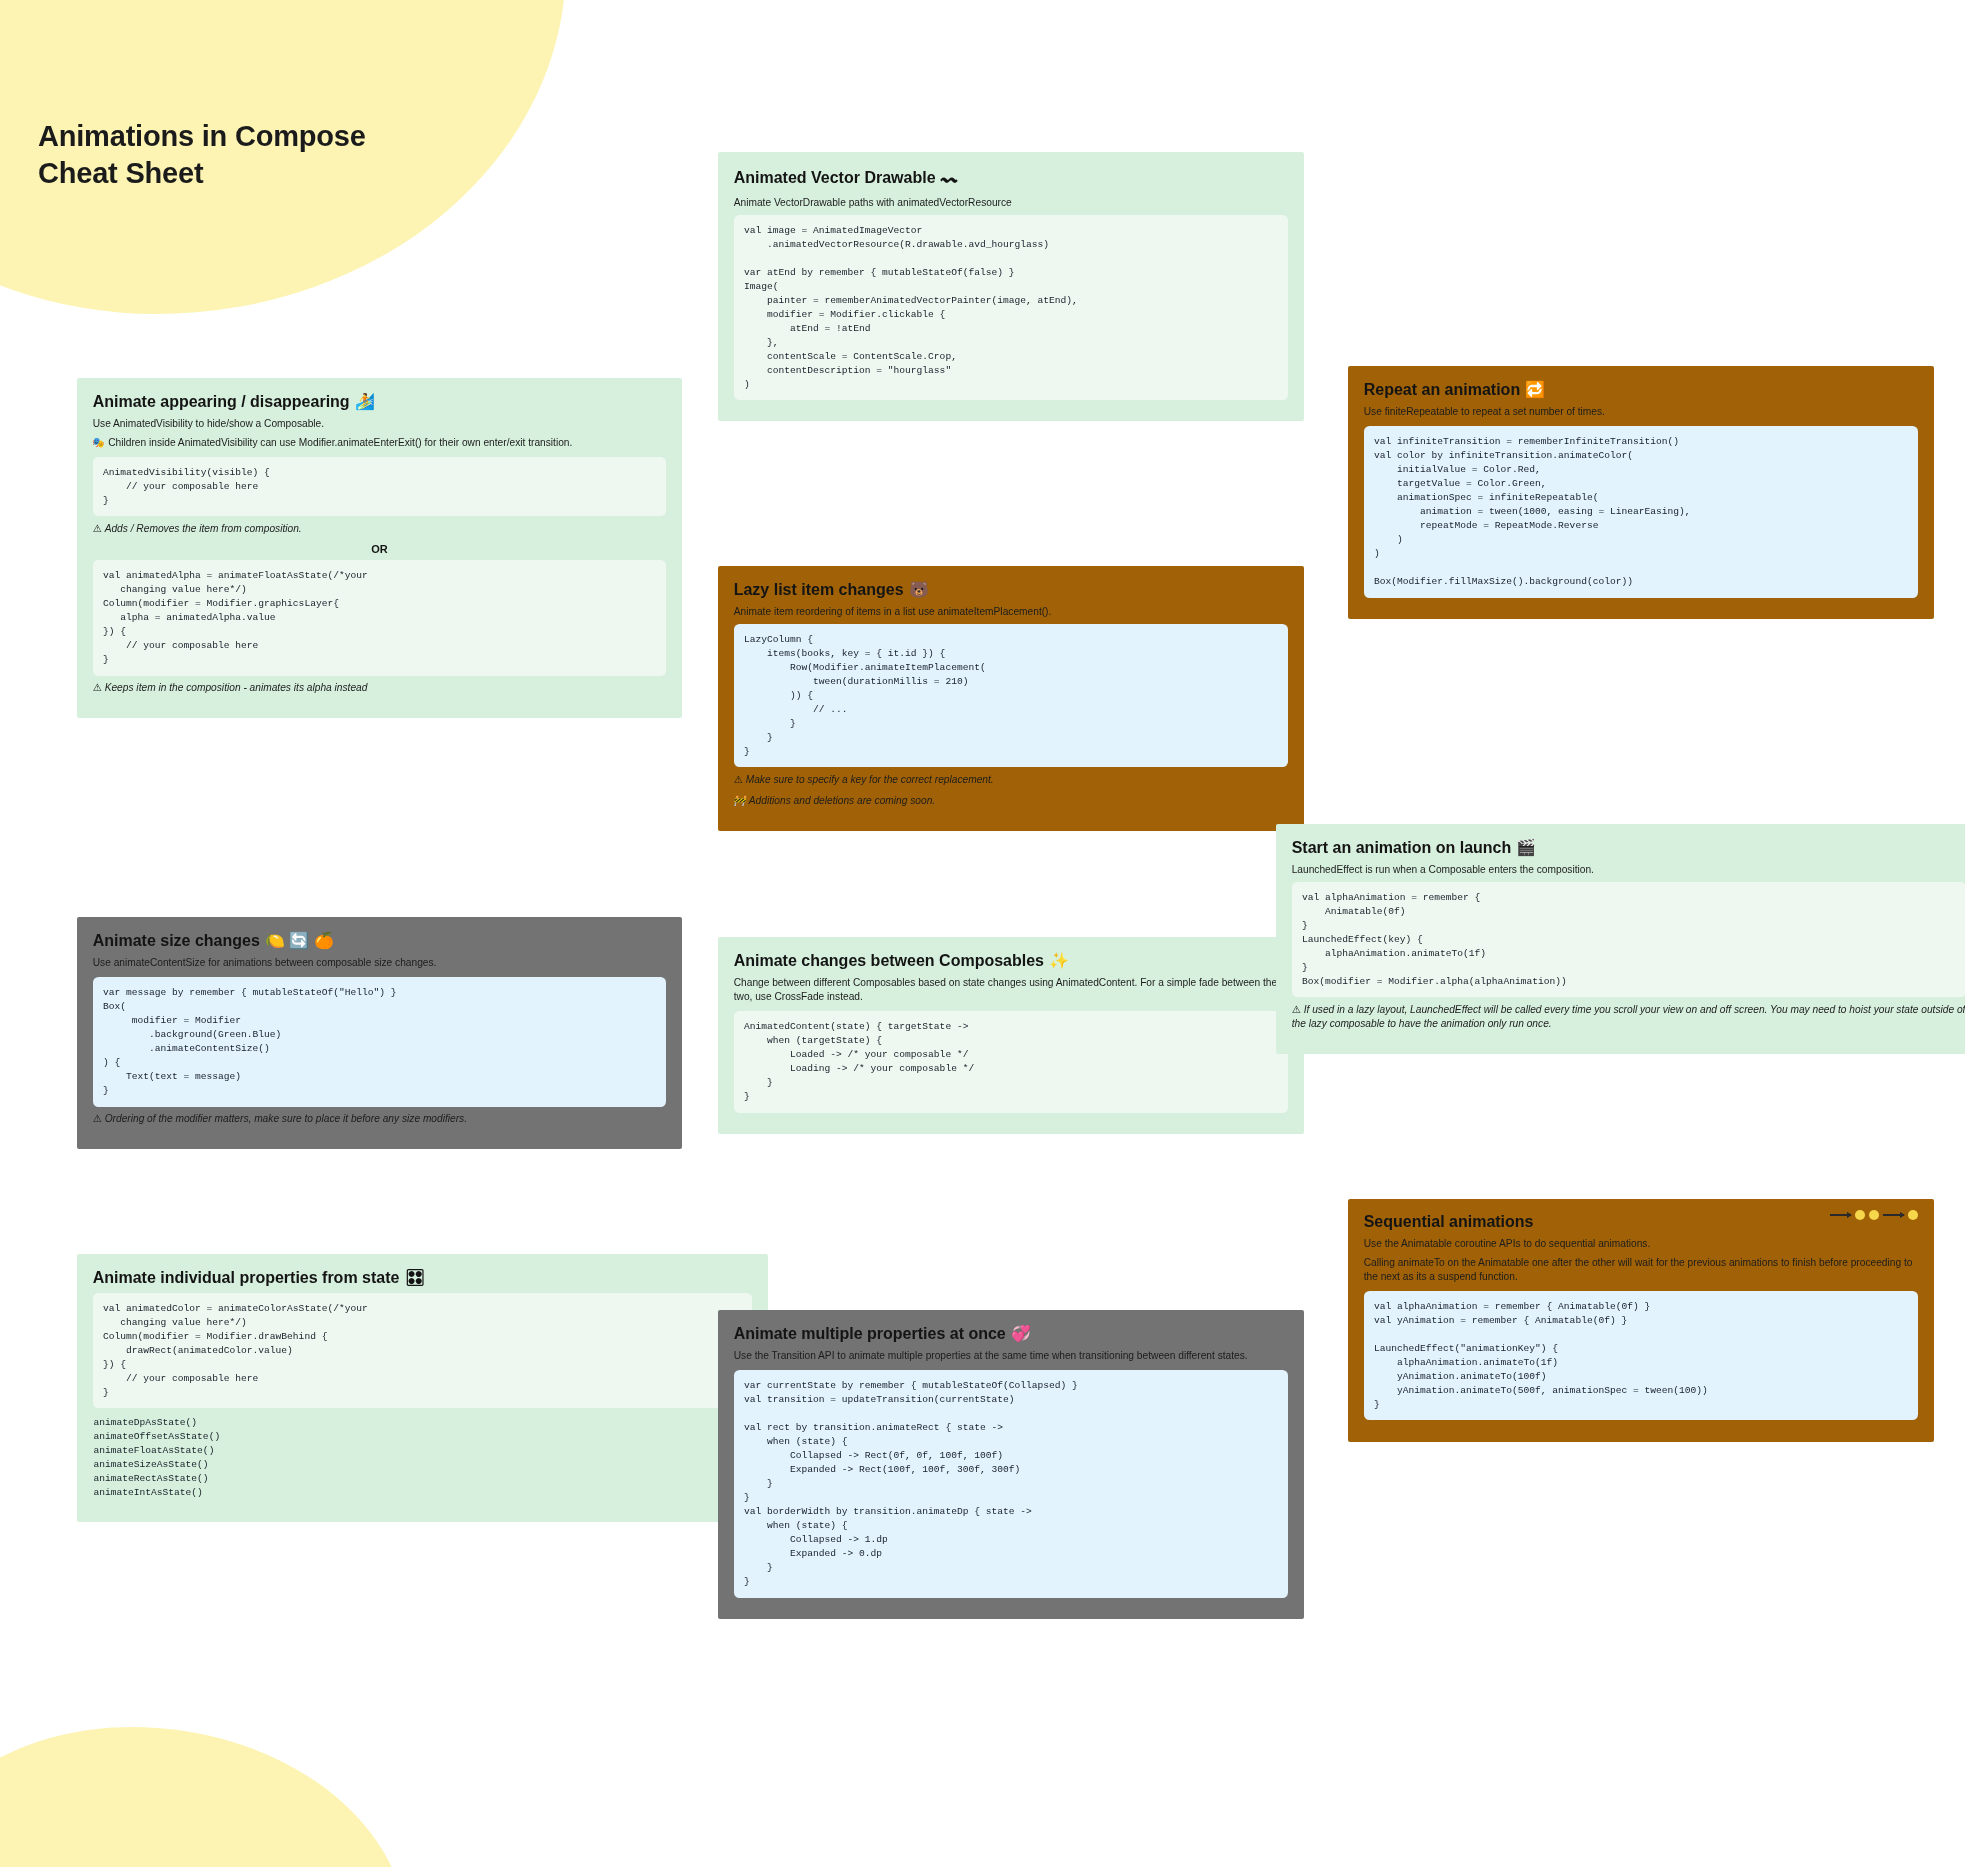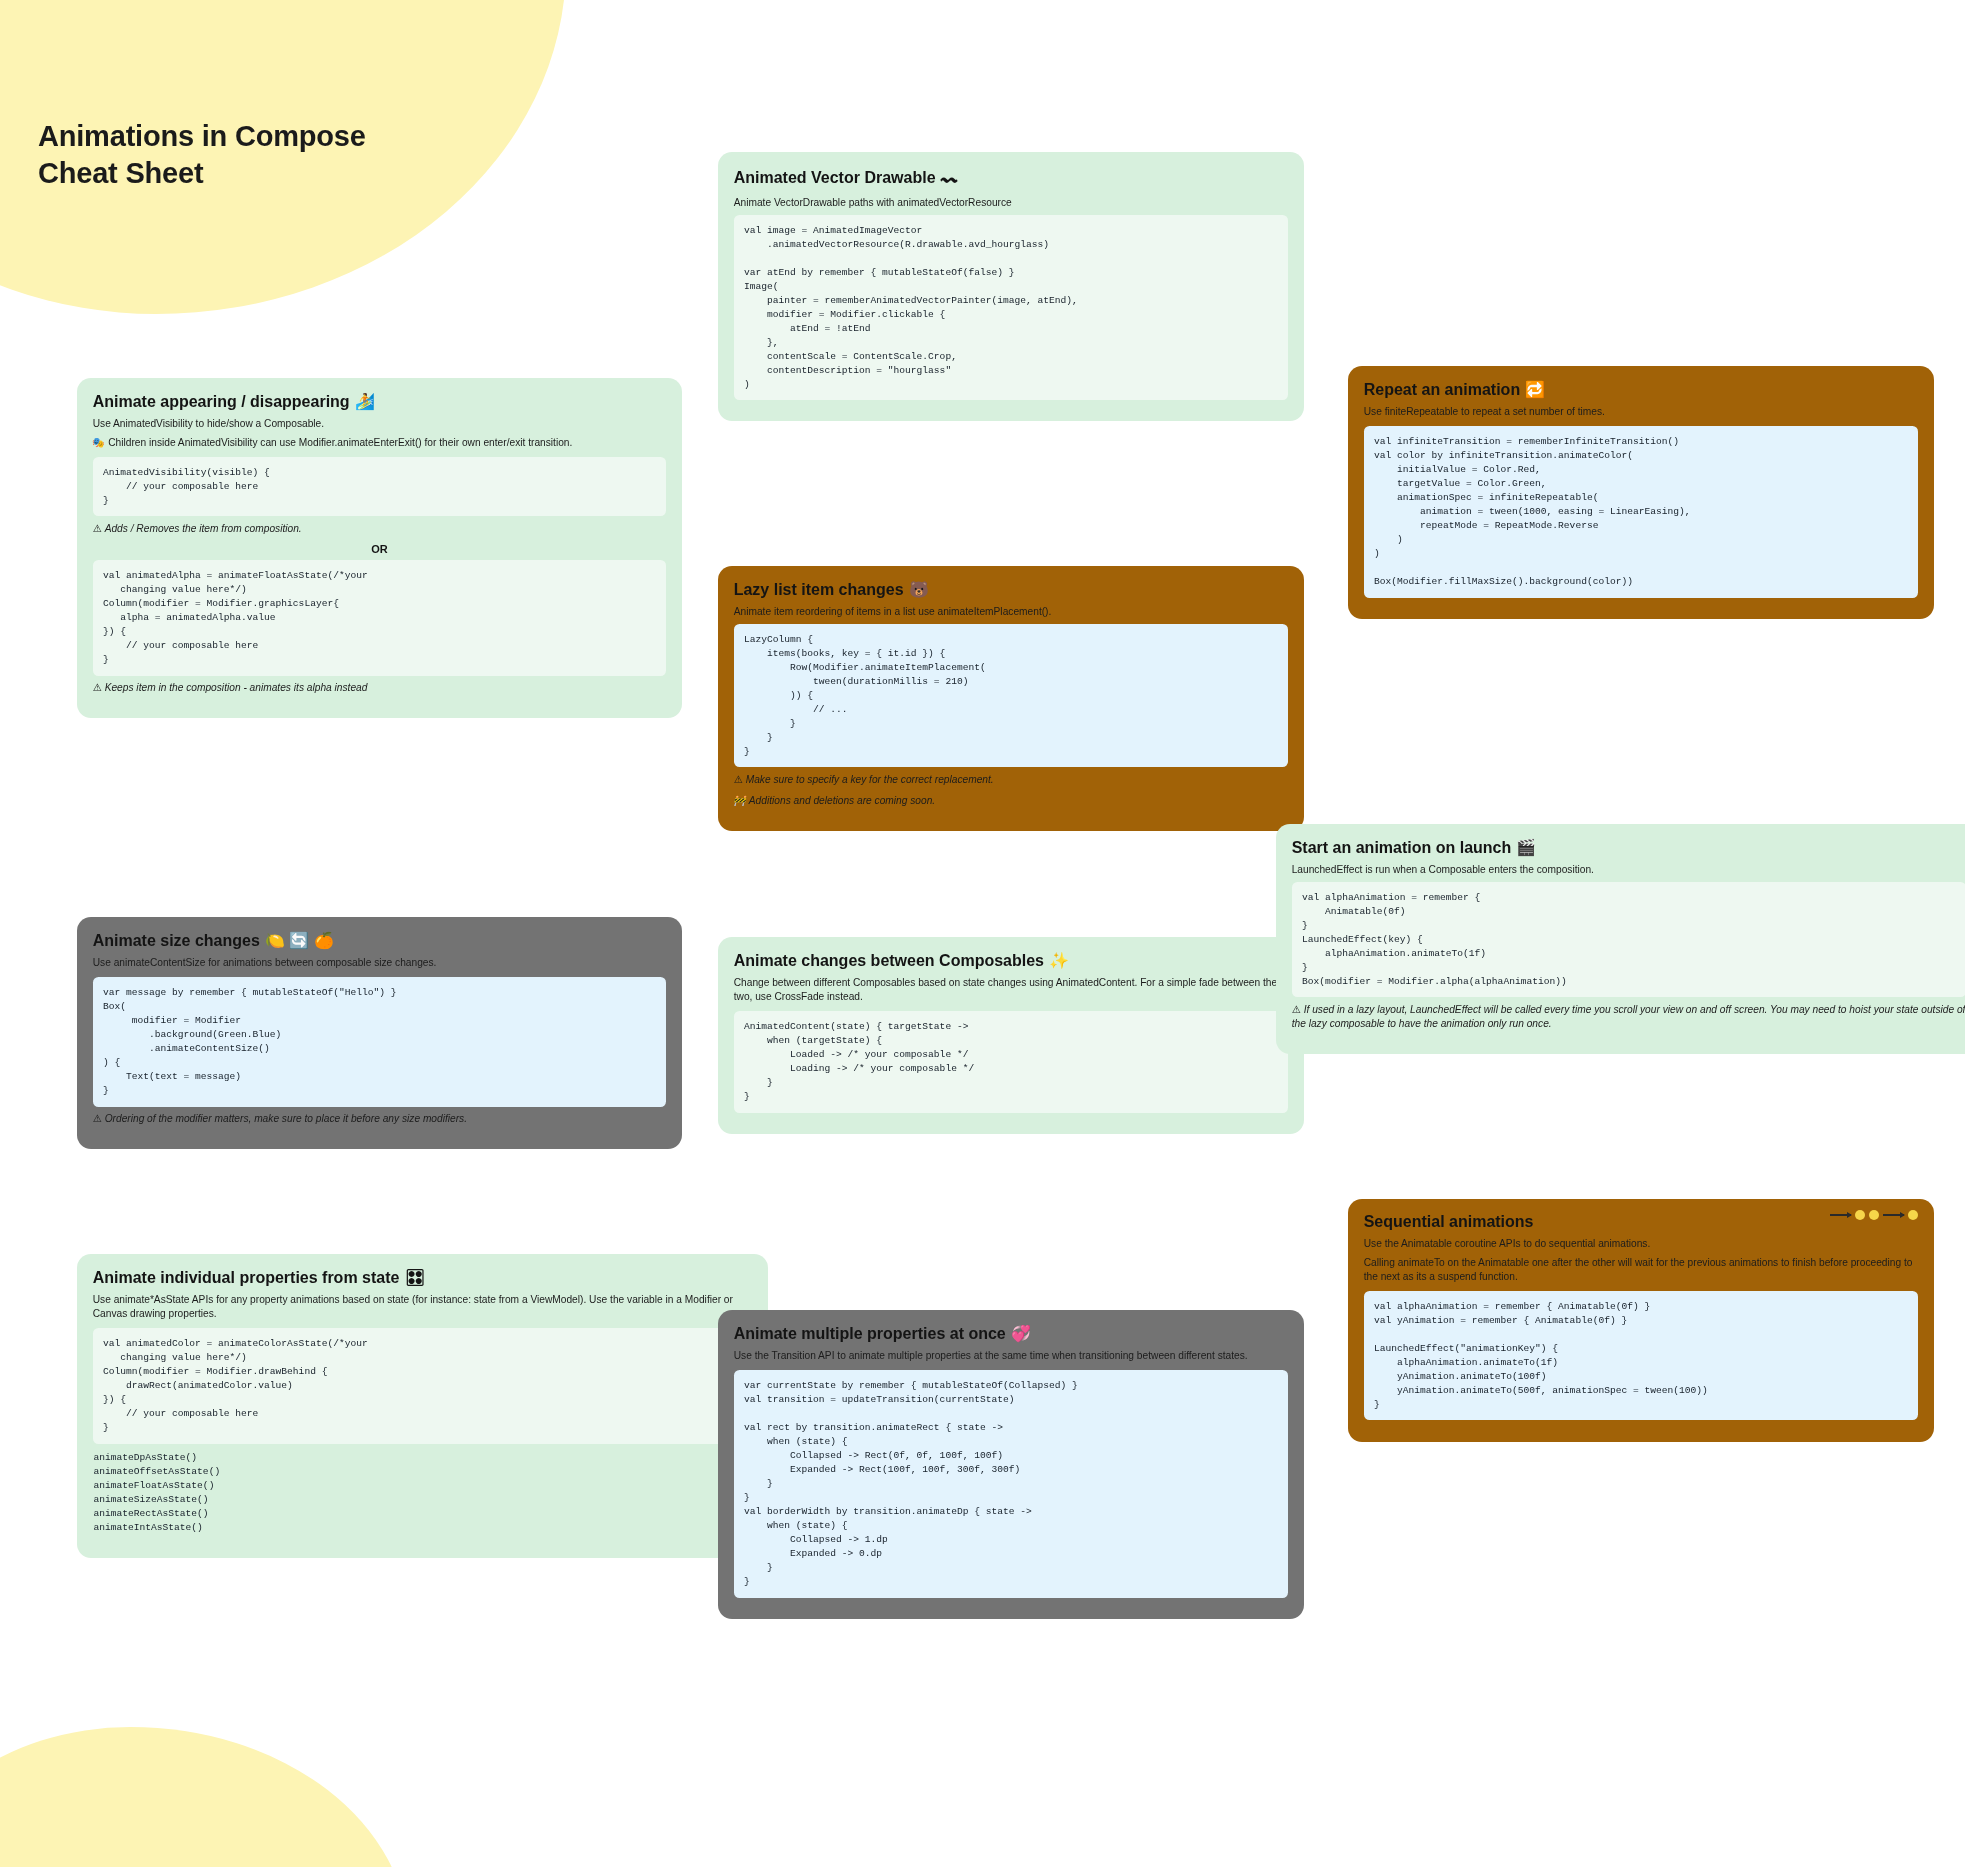--- a/index.html
+++ b/index.html
@@ -24,21 +24,21 @@
   }
 
   .title {
     position:absolute; left:38px; top:118px;
     font-size:29px; font-weight:bold; color:#1b1b1b; line-height:1.28;
     letter-spacing:-0.2px;
   }
 
   .card {
     position:absolute;
-    border-radius:14px;
+    border-radius:2px;
     padding:14px 15.7px 15.7px 15.7px;
   }
   .green   { background:#d7f0dd; }
   .blue    { background:#737373;margin-top:41px; }
   .bluesoft{ background:#a16207; }
 
   .card h2 {
     margin:0 0 6.3px 0;
     font-size:16px; font-weight:bold; color:#141414;
     display:flex; align-items:center; gap:5.5px;
@@ -124,21 +124,20 @@
     Text(text = message)
 }</pre>
   <p class="note warn">Ordering of the modifier matters, make sure to place it before any size modifiers.</p>
 </div>
 
 <div class="card green" style="left:77px; top:1254px; width:691px;">
   <h2>
       <span>Animate individual properties from state</span>
       <span>🎛</span>
     </h2>
-  <p class="desc">Use animate*AsState APIs for any property animations based on state (for instance: state from a ViewModel).  Use the variable in a Modifier or Canvas drawing properties.</p>
   <pre class="code">val animatedColor = animateColorAsState(/*your
    changing value here*/)
 Column(modifier = Modifier.drawBehind {
     drawRect(animatedColor.value)
 }) {
     // your composable here
 }</pre>
   <pre class="code" style="background:transparent;padding:1.6px 0.8px;">animateDpAsState()
 animateOffsetAsState()
 animateFloatAsState()

